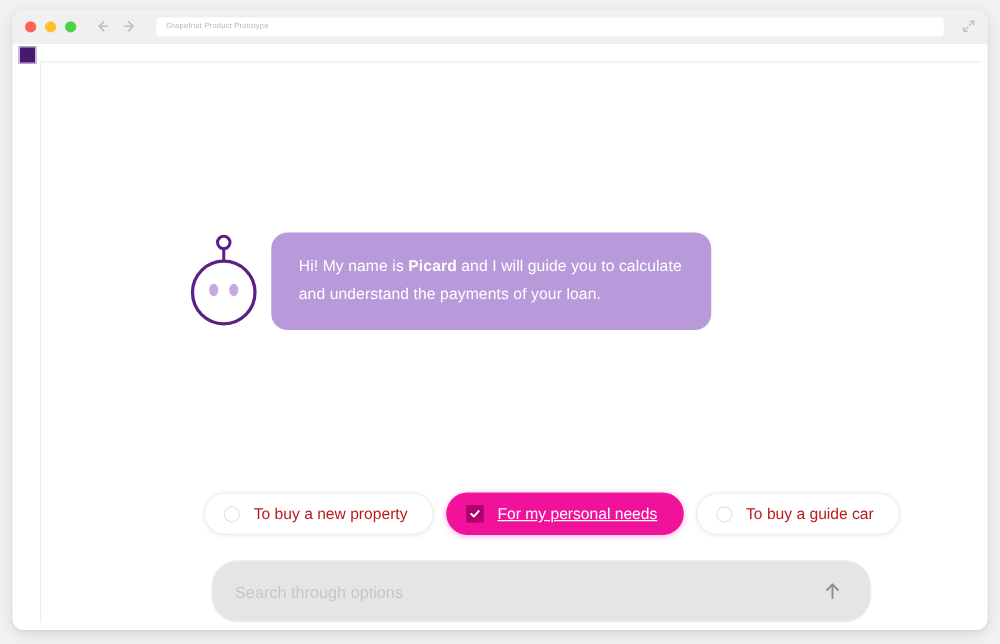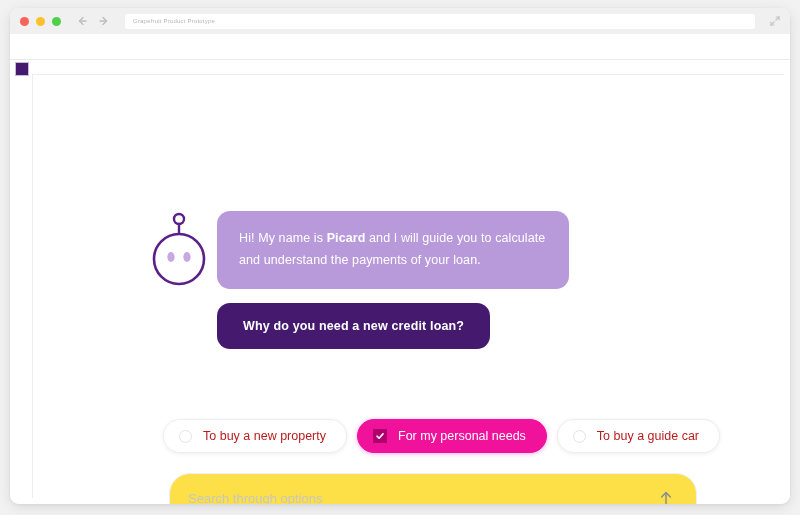--- a/index.html
+++ b/index.html
@@ -18,21 +18,20 @@
     left: 10px;
     top: 8px;
     width: 780px;
     height: 496px;
     background: #ffffff;
     border-radius: 9px;
     box-shadow: 0 3px 14px rgba(0,0,0,0.10), 0 1px 3px rgba(0,0,0,0.06);
     overflow: hidden;
     display: flex;
     flex-direction: column;
-    gap: 25px;
   }
 
   
   .titlebar {
     height: 26px;
     flex: 0 0 26px;
     background: #f0f0f0;
     display: flex;
     align-items: center;
     padding: 0 8px 0 10px;
@@ -182,20 +181,21 @@
     color: #b91c1c;
     white-space: nowrap;
     cursor: pointer;
   }
 
   .chip-selected {
     background: #f0129b;
     border-color: #f0129b;
     color: #ffffff;
     box-shadow: 0 1px 5px rgba(240,18,155,0.32);
+    text-decoration: underline;
   }
 
   .radio {
     flex: 0 0 13px;
     width: 13px;
     height: 13px;
     border-radius: 50%;
     border: 1px solid #e3e3e3;
     background: #ffffff;
     display: block;
@@ -213,21 +213,21 @@
   }
   .radio-checked svg { display: block; }
 
   
   .search-box {
     position: absolute;
     left: 136px;
     top: 398px;
     width: 528px;
     height: 50px;
-    background: #fde047;
+    background: #e5e5e5;
     border: 1px solid #efefef;
     border-radius: 21px;
     display: flex;
     align-items: center;
     padding: 0 20px 0 18px;
   }
 
   .search-input {
     flex: 1 1 auto;
     border: none;
@@ -306,23 +306,20 @@
               <circle cx="38" cy="22" r="5" stroke="#5b1f87" stroke-width="2.4" fill="#ffffff"></circle>
               <path d="M38 27 V37" stroke="#5b1f87" stroke-width="2.4" stroke-linecap="round"></path>
               <circle cx="38" cy="62" r="25" stroke="#5b1f87" stroke-width="2.6" fill="#ffffff"></circle>
               <ellipse cx="30" cy="60" rx="3.6" ry="5" fill="#c7a7e6"></ellipse>
               <ellipse cx="46" cy="60" rx="3.6" ry="5" fill="#c7a7e6"></ellipse>
             </svg>
           </div>
 
           <div class="bubbles">
             <div class="bubble bubble-bot"><span>Hi! My name is </span><b>Picard</b><span> and I will guide you to calculate and understand the payments of your loan.</span></div>
-            <div>
-              <div class="bubble bubble-question">Why do you need a new credit loan?</div>
-            </div>
           </div>
 
         </div>
       </div>
 
       <div class="options-row">
 
         <div class="chip">
           <span class="radio"></span>
           <span>To buy a new property</span>

